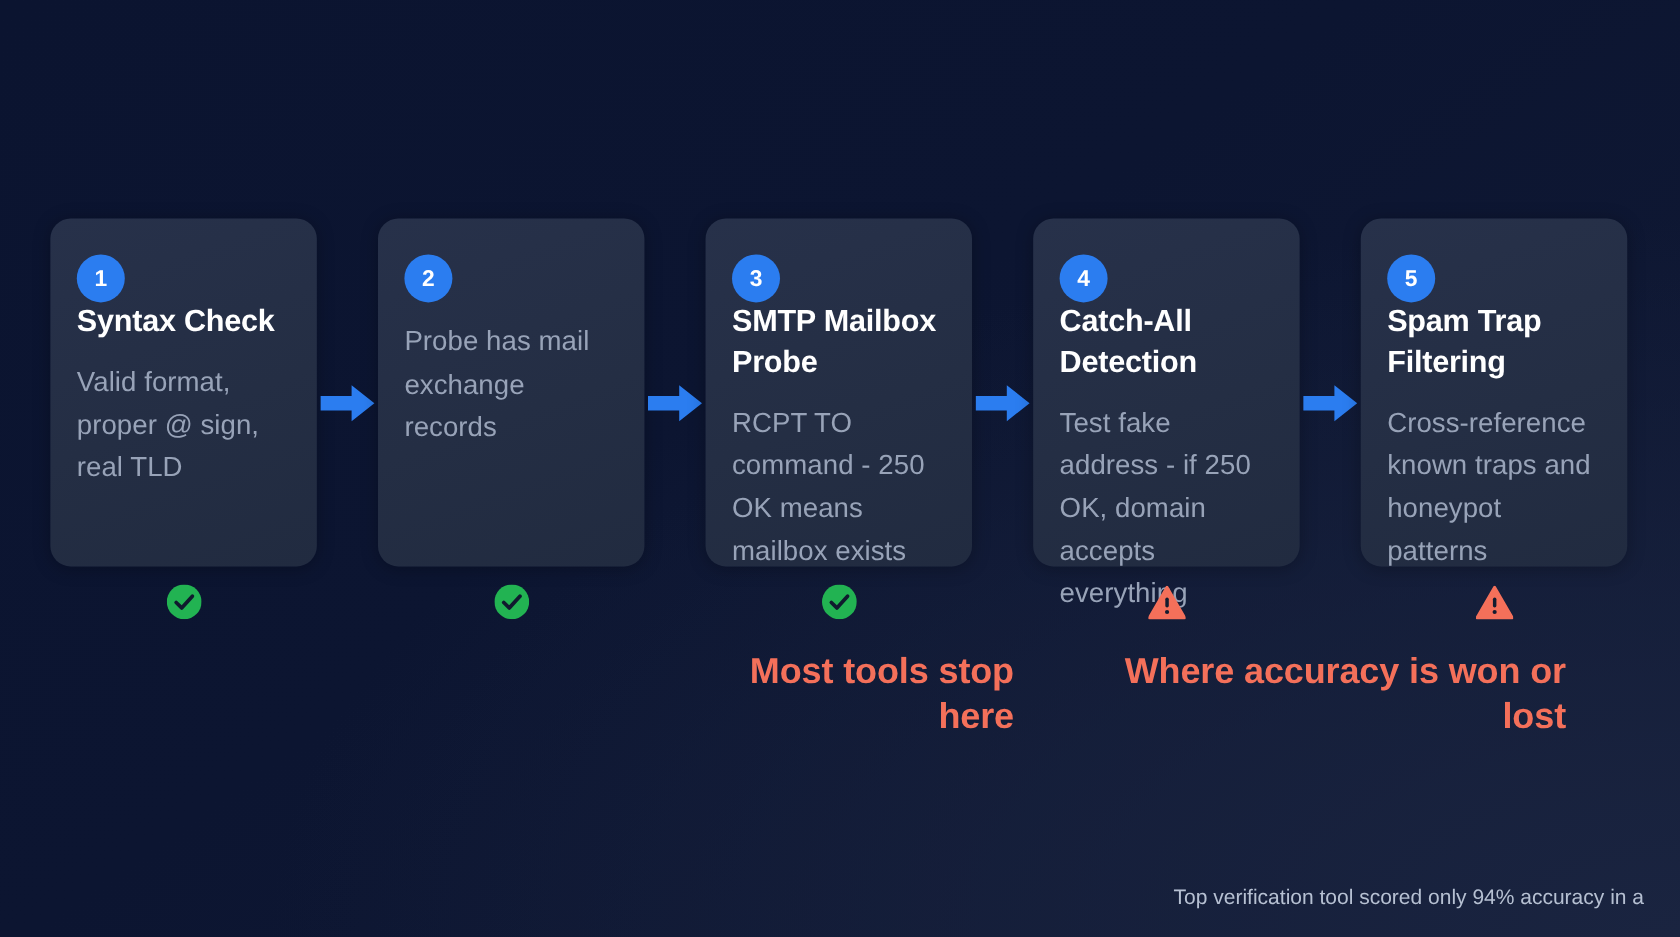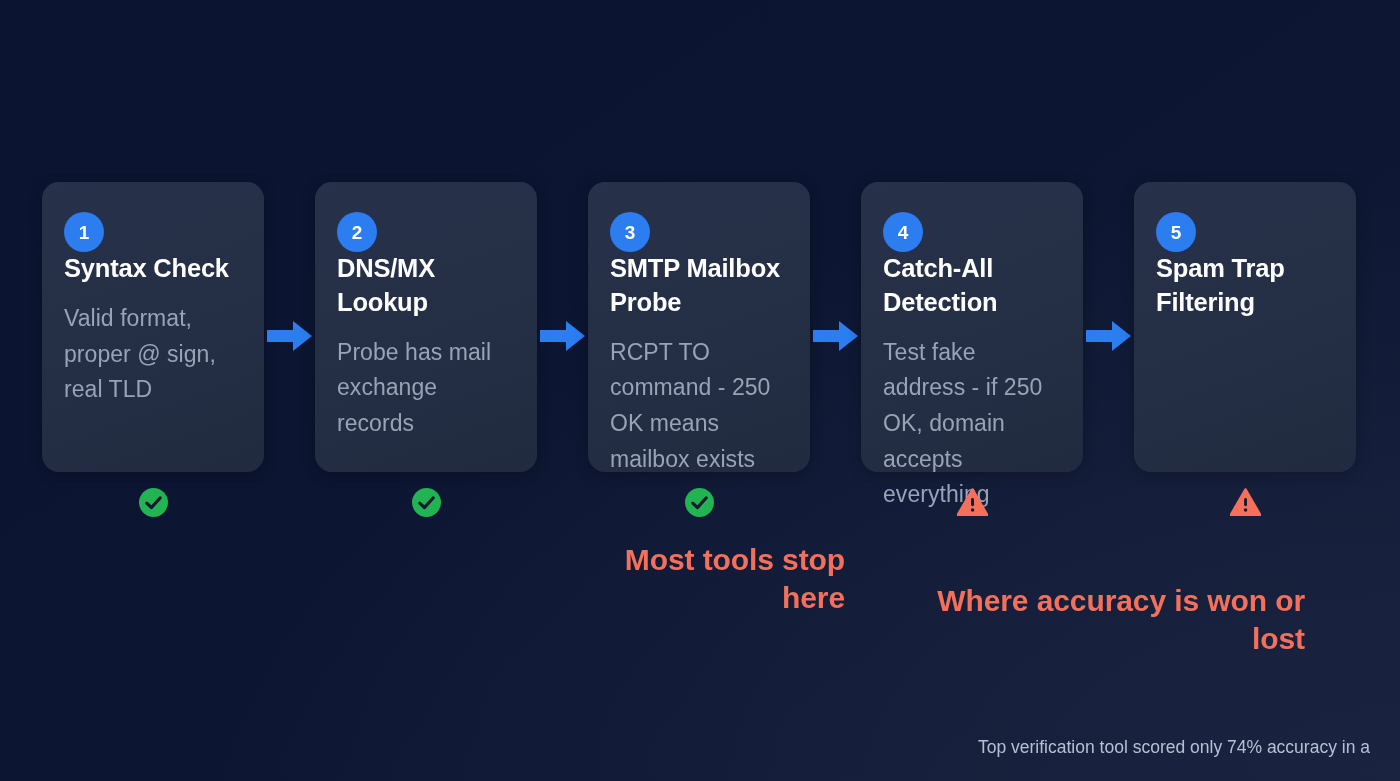--- a/index.html
+++ b/index.html
@@ -119,21 +119,21 @@
   .callout {
     position: absolute;
     color: #f4705a;
     font-size: 30px;
     font-weight: bold;
     line-height: 1.27;
     text-align: right;
     letter-spacing: -0.1px;
   }
   #callout-stop  { left: 555px;  top: 541px; width: 290px; }
-  #callout-where { left: 915px;  top: 541px; width: 390px; margin-top: 41px; }
+  #callout-where { left: 915px;  top: 541px; width: 390px; }
 
   
   #footnote {
     position: absolute;
     right: 30px;
     bottom: 20px;
     width: 640px;
     text-align: right;
     color: #b6c0d2;
     font-size: 17.5px;
@@ -156,21 +156,20 @@
       <div class="connector">
         <svg width="46" height="32" viewBox="0 0 46 32" aria-hidden="true">
           <path d="M0 10 H26 V1 L45 16 L26 31 V22 H0 Z" fill="#2b7df0"></path>
         </svg>
       </div>
     </div>
 
     <div class="step">
       <div class="card">
         <div class="badge">2</div>
-        <div class="card-title">DNS/MX Lookup</div>
         <div class="card-desc">Probe has mail exchange records</div>
       </div>
       <div class="connector">
         <svg width="46" height="32" viewBox="0 0 46 32" aria-hidden="true">
           <path d="M0 10 H26 V1 L45 16 L26 31 V22 H0 Z" fill="#2b7df0"></path>
         </svg>
       </div>
     </div>
 
     <div class="step">
@@ -196,20 +195,21 @@
         <svg width="46" height="32" viewBox="0 0 46 32" aria-hidden="true">
           <path d="M0 10 H26 V1 L45 16 L26 31 V22 H0 Z" fill="#2b7df0"></path>
         </svg>
       </div>
     </div>
 
     <div class="step">
       <div class="card">
         <div class="badge">5</div>
         <div class="card-title">Spam Trap Filtering</div>
+        <div class="card-desc">Cross-reference known traps and honeypot patterns</div>
       </div>
     </div>
 
   </div>
 
   <div id="status-row">
 
     <div class="status-slot">
       <span class="icon-ok">
         <svg width="29" height="29" viewBox="0 0 29 29" aria-hidden="true">
@@ -261,16 +261,16 @@
       </span>
     </div>
 
   </div>
 
   <div class="callout" id="callout-stop">Most tools stop here</div>
 
   <div class="callout" id="callout-where">Where accuracy is won or lost</div>
 
   <div id="footnote">
-    <div>Top verification tool scored only 74% accuracy in a</div>
+    <div>Top verification tool scored only 94% accuracy in a</div>
   </div>
 
 </div>
 
 </body></html>

